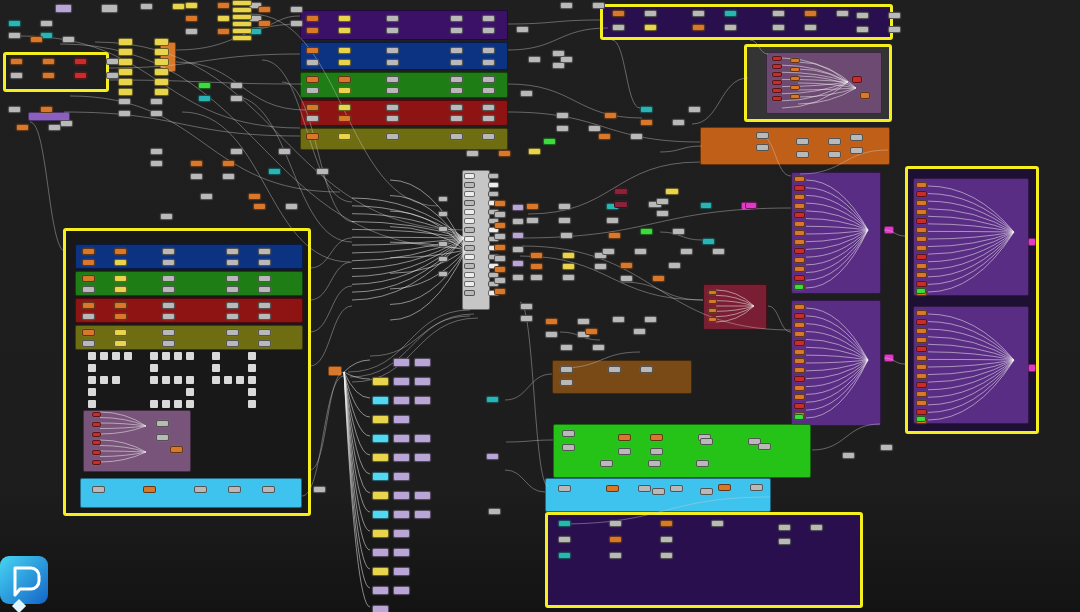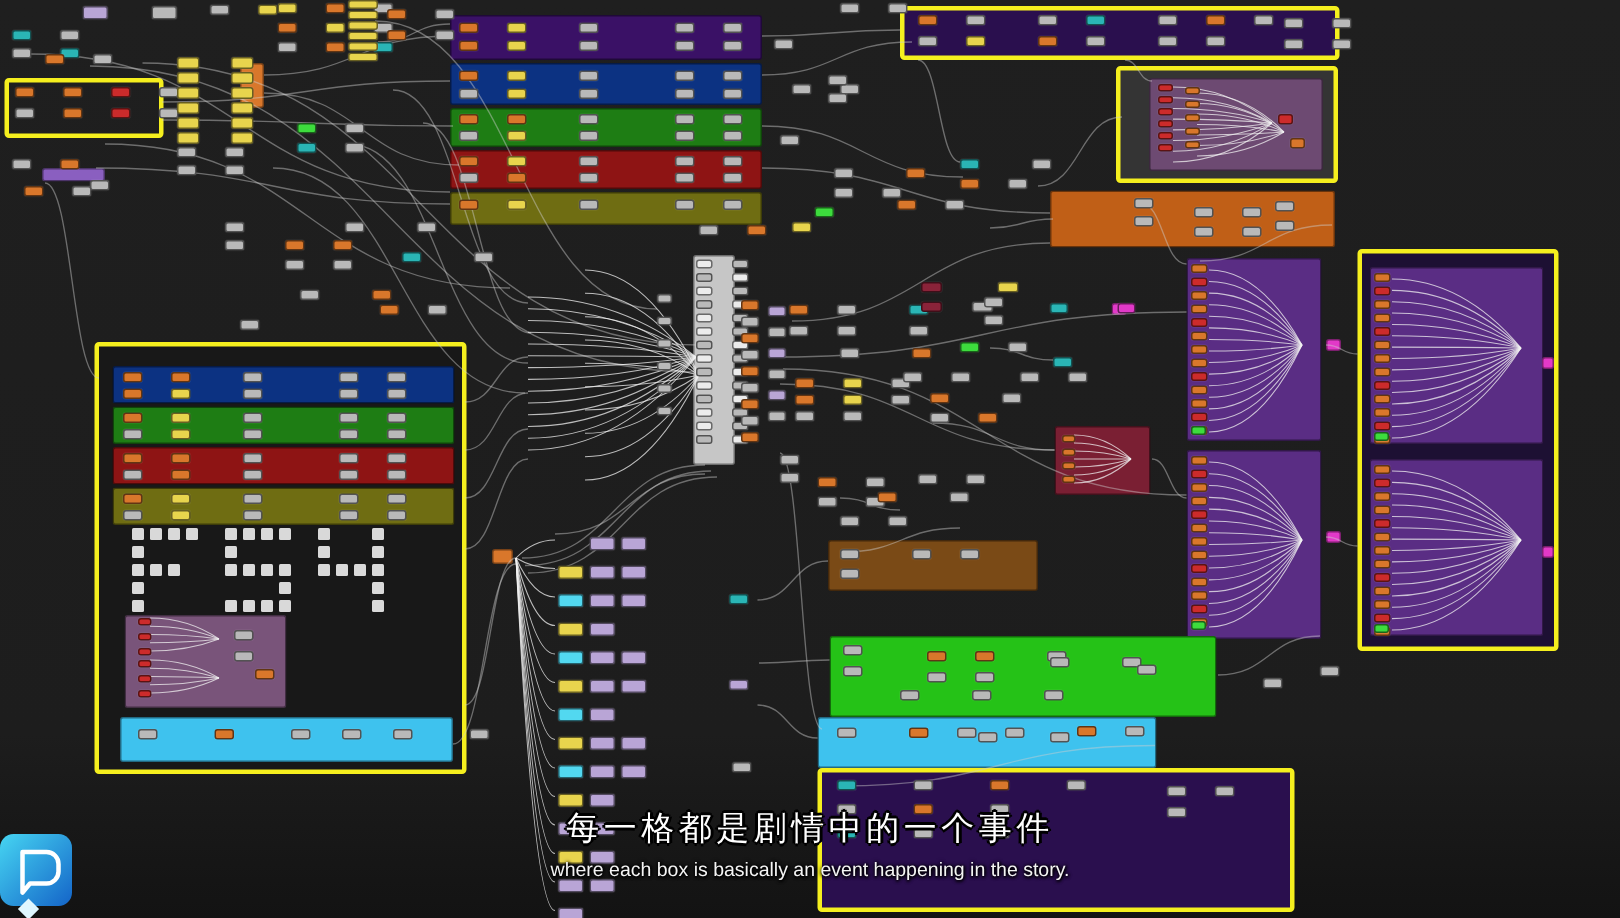--- a/index.html
+++ b/index.html
@@ -748,22 +748,20 @@
         <path d="M344,372 Q355.7,493 370,493" fill="none" stroke="#f2f2f2" stroke-opacity="0.75" stroke-width="0.7"></path>
         <path d="M344,372 Q355.7,512 370,512" fill="none" stroke="#f2f2f2" stroke-opacity="0.75" stroke-width="0.7"></path>
         <path d="M344,372 Q355.7,531 370,531" fill="none" stroke="#f2f2f2" stroke-opacity="0.75" stroke-width="0.7"></path>
         <path d="M344,372 Q355.7,550 370,550" fill="none" stroke="#f2f2f2" stroke-opacity="0.75" stroke-width="0.7"></path>
         <path d="M344,372 Q355.7,569 370,569" fill="none" stroke="#f2f2f2" stroke-opacity="0.75" stroke-width="0.7"></path>
         <path d="M344,372 Q355.7,588 370,588" fill="none" stroke="#f2f2f2" stroke-opacity="0.75" stroke-width="0.7"></path>
         <path d="M344,372 Q355.7,607 370,607" fill="none" stroke="#f2f2f2" stroke-opacity="0.75" stroke-width="0.7"></path>
       </svg>
     </div>
 
-  <div class="sub-zh">每一格都是剧情中的一个事件</div>
-  <div class="sub-en">where each box is basically an event happening in the story.</div>
 
   <div class="logo">
     <svg width="48" height="48" viewBox="0 0 48 48">
       <defs>
         <linearGradient id="logoGrad" x1="0" y1="0" x2="1" y2="1">
           <stop offset="0" stop-color="#46d5f2"></stop>
           <stop offset="1" stop-color="#1464c8"></stop>
         </linearGradient>
       </defs>
       <rect x="0" y="0" width="48" height="48" rx="9" fill="url(#logoGrad)"></rect>

